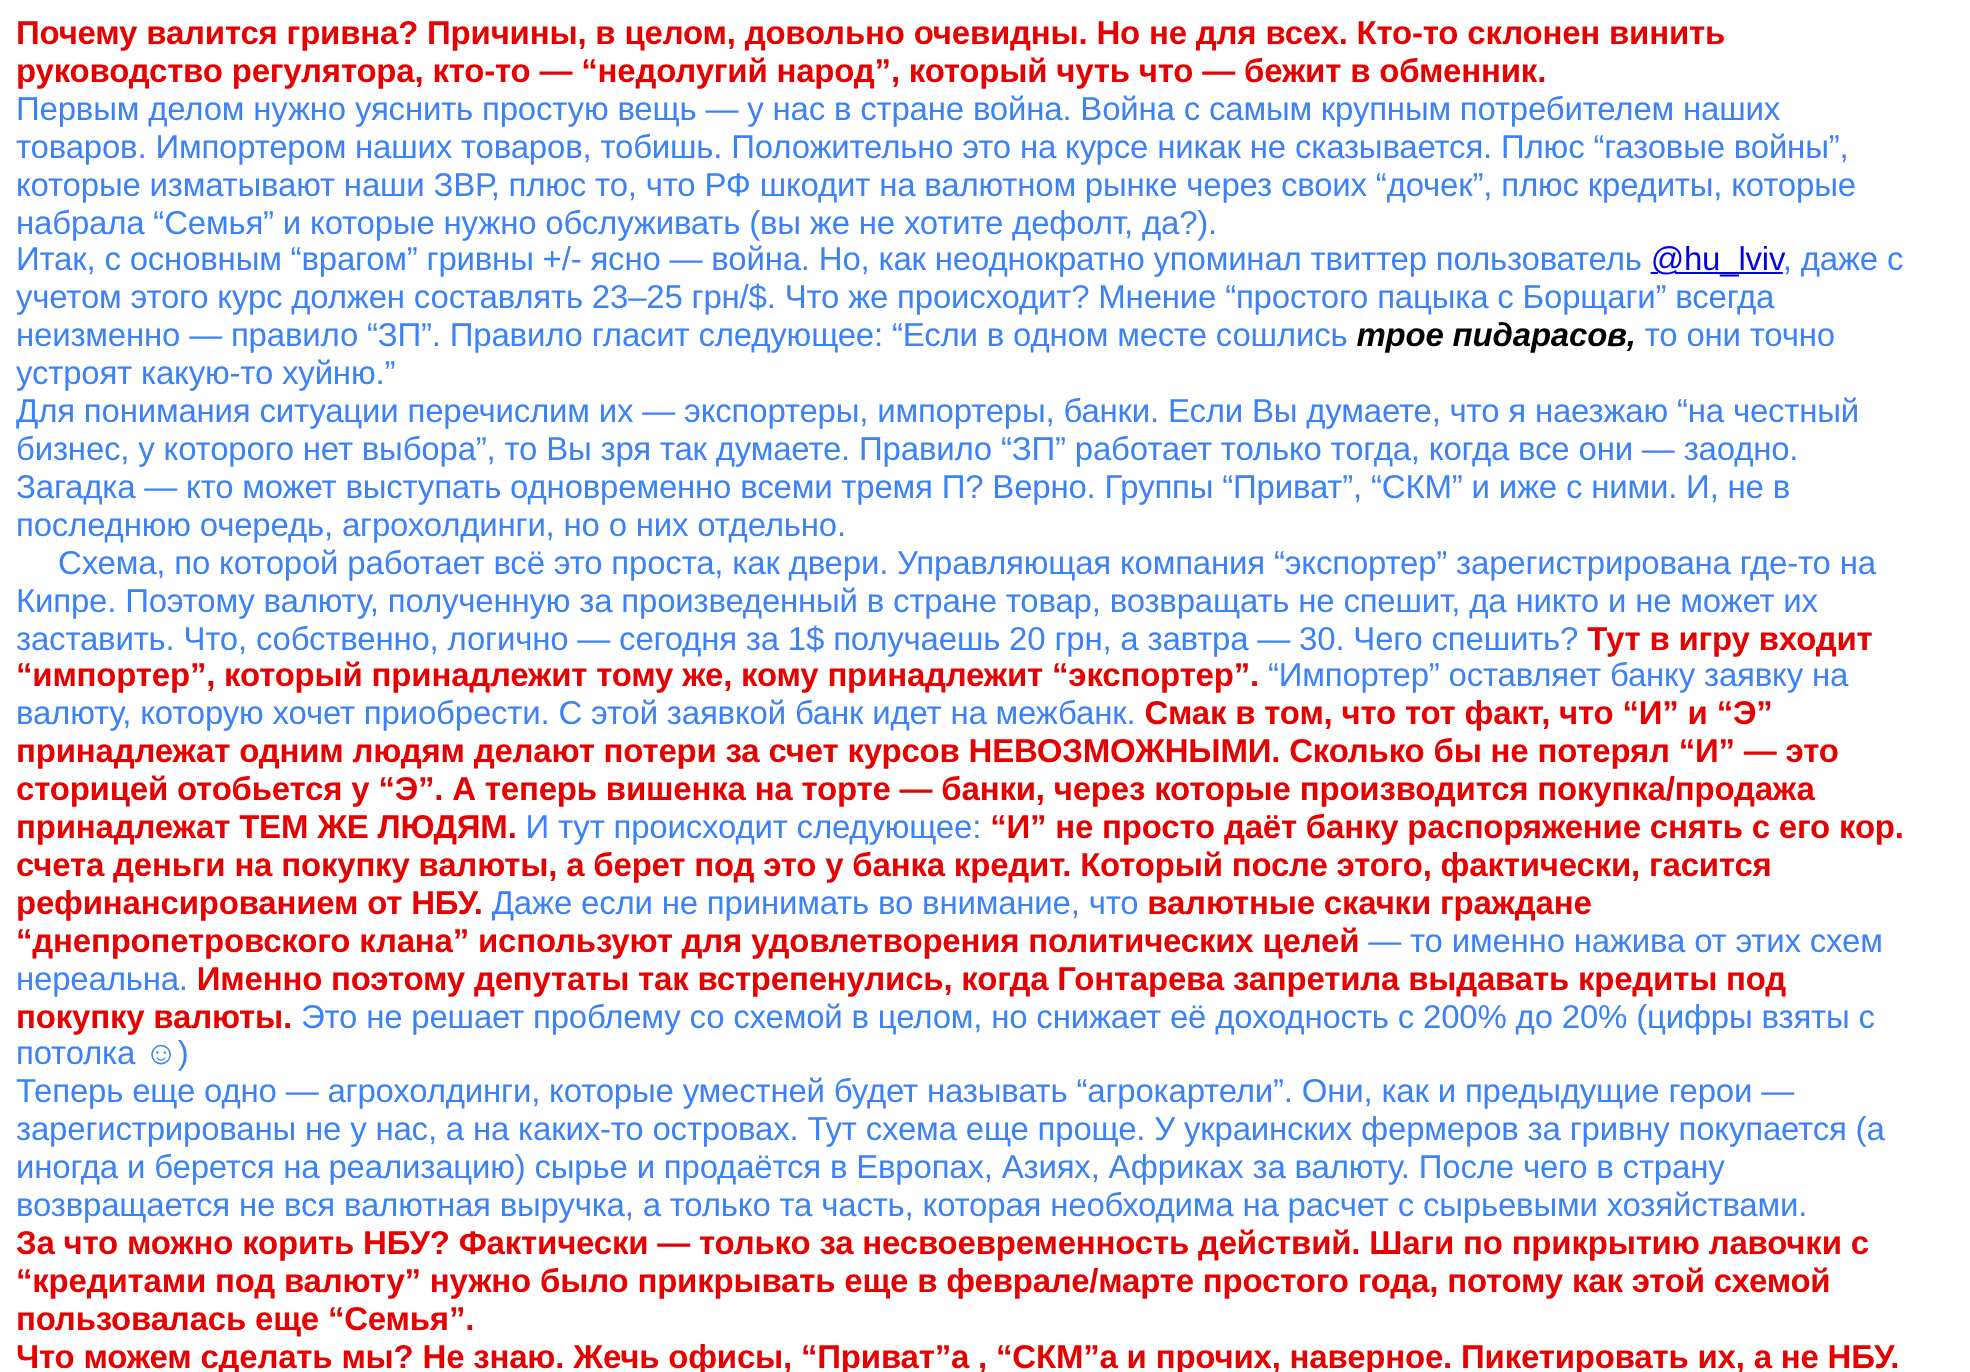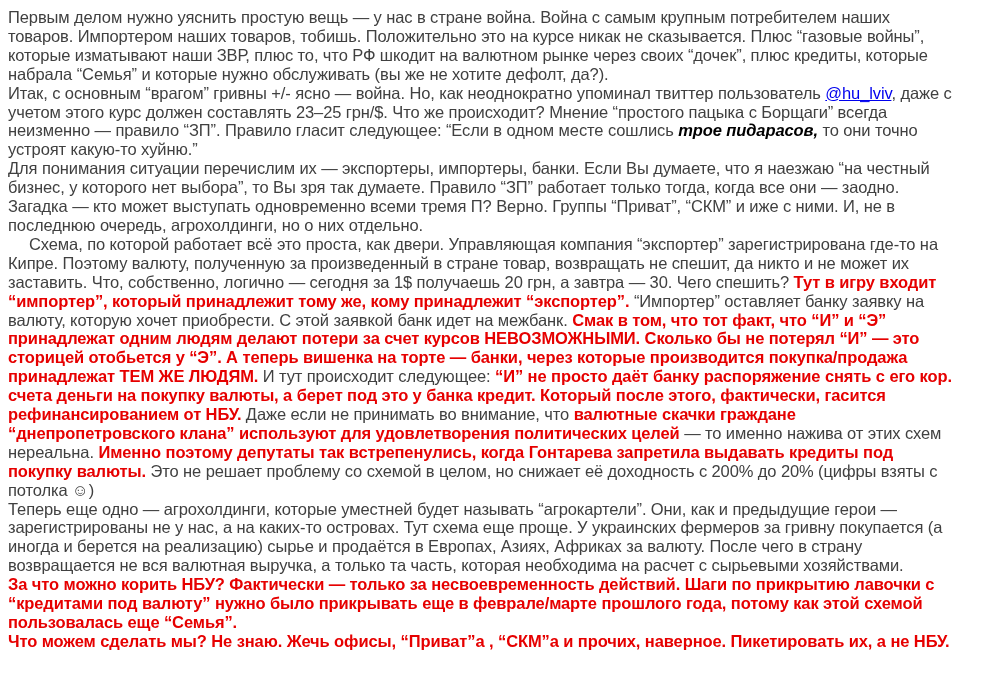--- a/index.html
+++ b/index.html
@@ -24,21 +24,21 @@
     word-spacing: 0;
   }
   p.para {
     margin: 0;
     padding: 0;
   }
   p.para.indent {
     text-indent: 21px;
   }
   .seg-normal {
-    color: #404040;
+    color: #3b82f6;
     font-weight: 400;
     text-align: center;
   }
   .seg-bold {
     color: #000000;
     font-weight: 700;
     font-style: italic;
   }
   .seg-red-bold {
     color: var(--accent-red, #e60000);
@@ -47,20 +47,21 @@
   a.seg-link {
     color: var(--link-blue, #0000ee);
     font-weight: 400;
     cursor: pointer;
   }
 </style>
 </head>
 <body>
 
 <div class="article" id="article-body">
+    <p class="para"><span class="seg-red-bold">Почему валится гривна? Причины, в целом, довольно очевидны. Но не для всех. Кто-то склонен винить руководство регулятора, кто-то — “недолугий народ”, который чуть что — бежит в обменник.</span></p>
     <p class="para"><span class="seg-normal">Первым делом нужно уяснить простую вещь — у нас в стране война. Война с самым крупным потребителем наших товаров. Импортером наших товаров, тобишь. Положительно это на курсе никак не сказывается. Плюс “газовые войны”, которые изматывают наши ЗВР, плюс то, что РФ шкодит на валютном рынке через своих “дочек”, плюс кредиты, которые набрала “Семья” и которые нужно обслуживать (вы же не хотите дефолт, да?).</span></p>
     <p class="para"><span class="seg-normal">Итак, с основным “врагом” гривны +/- ясно — война. Но, как неоднократно упоминал твиттер пользователь </span><a href="#" class="seg-link">@hu_lviv</a><span class="seg-normal">, даже с учетом этого курс должен составлять 23–25 грн/$. Что же происходит? Мнение “простого пацыка с Борщаги” всегда неизменно — правило “ЗП”. Правило гласит следующее: “Если в одном месте сошлись </span><span class="seg-bold">трое пидарасов,</span><span class="seg-normal"> то они точно устроят какую-то хуйню.”</span></p>
     <p class="para"><span class="seg-normal">Для понимания ситуации перечислим их — экспортеры, импортеры, банки. Если Вы думаете, что я наезжаю “на честный бизнес, у которого нет выбора”, то Вы зря так думаете. Правило “ЗП” работает только тогда, когда все они — заодно. Загадка — кто может выступать одновременно всеми тремя П? Верно. Группы “Приват”, “СКМ” и иже с ними. И, не в последнюю очередь, агрохолдинги, но о них отдельно.</span></p>
     <p class="para indent"><span class="seg-normal">Схема, по которой работает всё это проста, как двери. Управляющая компания “экспортер” зарегистрирована где-то на Кипре. Поэтому валюту, полученную за произведенный в стране товар, возвращать не спешит, да никто и не может их заставить. Что, собственно, логично — сегодня за 1$ получаешь 20 грн, а завтра — 30. Чего спешить? </span><span class="seg-red-bold">Тут в игру входит “импортер”, который принадлежит тому же, кому принадлежит “экспортер”.</span><span class="seg-normal"> “Импортер” оставляет банку заявку на валюту, которую хочет приобрести. С этой заявкой банк идет на межбанк. </span><span class="seg-red-bold">Смак в том, что тот факт, что “И” и “Э” принадлежат одним людям делают потери за счет курсов НЕВОЗМОЖНЫМИ. Сколько бы не потерял “И” — это сторицей отобьется у “Э”. А теперь вишенка на торте — банки, через которые производится покупка/продажа принадлежат ТЕМ ЖЕ ЛЮДЯМ.</span><span class="seg-normal"> И тут происходит следующее: </span><span class="seg-red-bold">“И” не просто даёт банку распоряжение снять с его кор. счета деньги на покупку валюты, а берет под это у банка кредит. Который после этого, фактически, гасится рефинансированием от НБУ.</span><span class="seg-normal"> Даже если не принимать во внимание, что </span><span class="seg-red-bold">валютные скачки граждане “днепропетровского клана” используют для удовлетворения политических целей</span><span class="seg-normal"> — то именно нажива от этих схем нереальна. </span><span class="seg-red-bold">Именно поэтому депутаты так встрепенулись, когда Гонтарева запретила выдавать кредиты под покупку валюты.</span><span class="seg-normal"> Это не решает проблему со схемой в целом, но снижает её доходность с 200% до 20% (цифры взяты с потолка ☺)</span></p>
     <p class="para"><span class="seg-normal">Теперь еще одно — агрохолдинги, которые уместней будет называть “агрокартели”. Они, как и предыдущие герои — зарегистрированы не у нас, а на каких-то островах. Тут схема еще проще. У украинских фермеров за гривну покупается (а иногда и берется на реализацию) сырье и продаётся в Европах, Азиях, Африках за валюту. После чего в страну возвращается не вся валютная выручка, а только та часть, которая необходима на расчет с сырьевыми хозяйствами.</span></p>
-    <p class="para"><span class="seg-red-bold">За что можно корить НБУ? Фактически — только за несвоевременность действий. Шаги по прикрытию лавочки с “кредитами под валюту” нужно было прикрывать еще в феврале/марте прошлого года, потому как этой схемой пользовалась еще “Семья”.</span></p>
+    <p class="para"><span class="seg-red-bold">За что можно корить НБУ? Фактически — только за несвоевременность действий. Шаги по прикрытию лавочки с “кредитами под валюту” нужно было прикрывать еще в феврале/марте простого года, потому как этой схемой пользовалась еще “Семья”.</span></p>
     <p class="para"><span class="seg-red-bold">Что можем сделать мы? Не знаю. Жечь офисы, “Приват”а , “СКМ”а и прочих, наверное. Пикетировать их, а не НБУ.</span></p>
   </div>
 
 </body></html>

